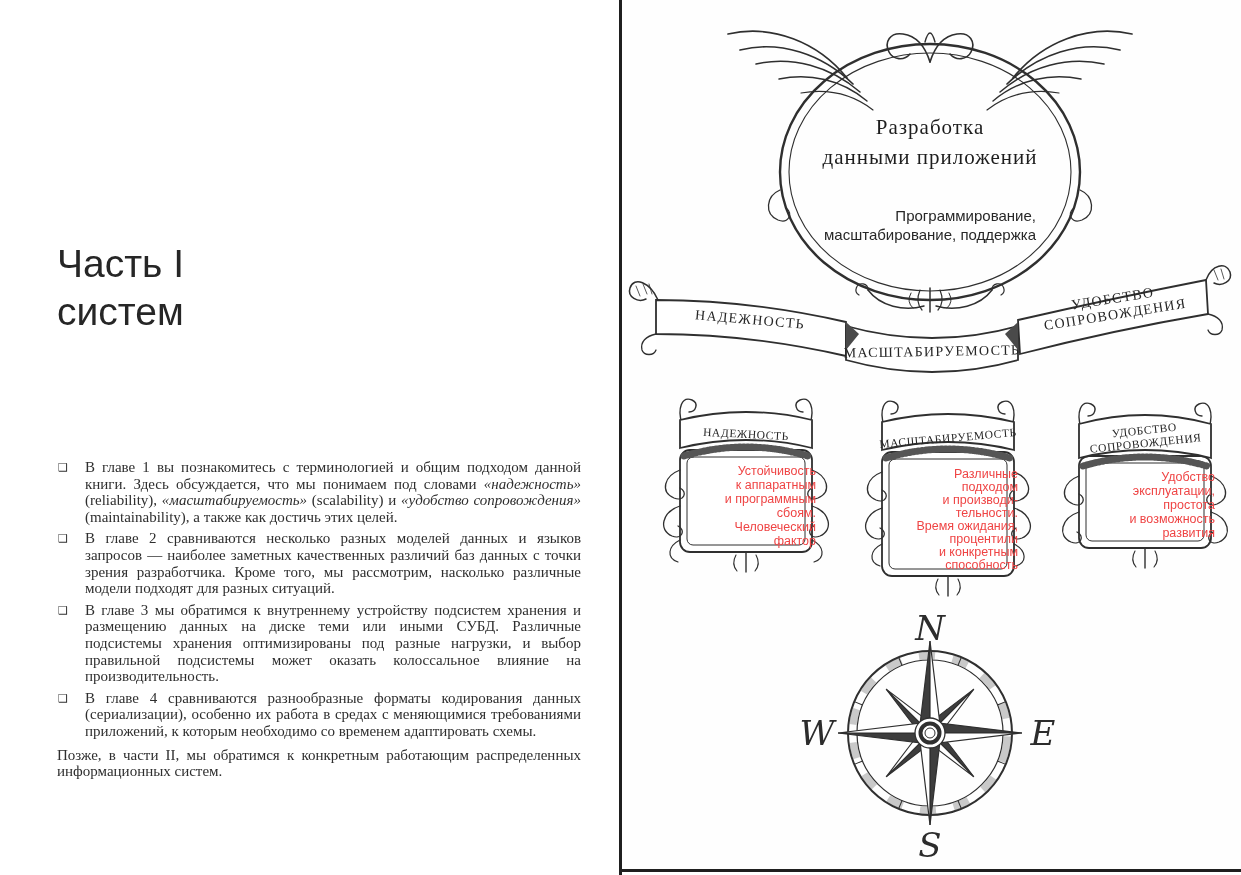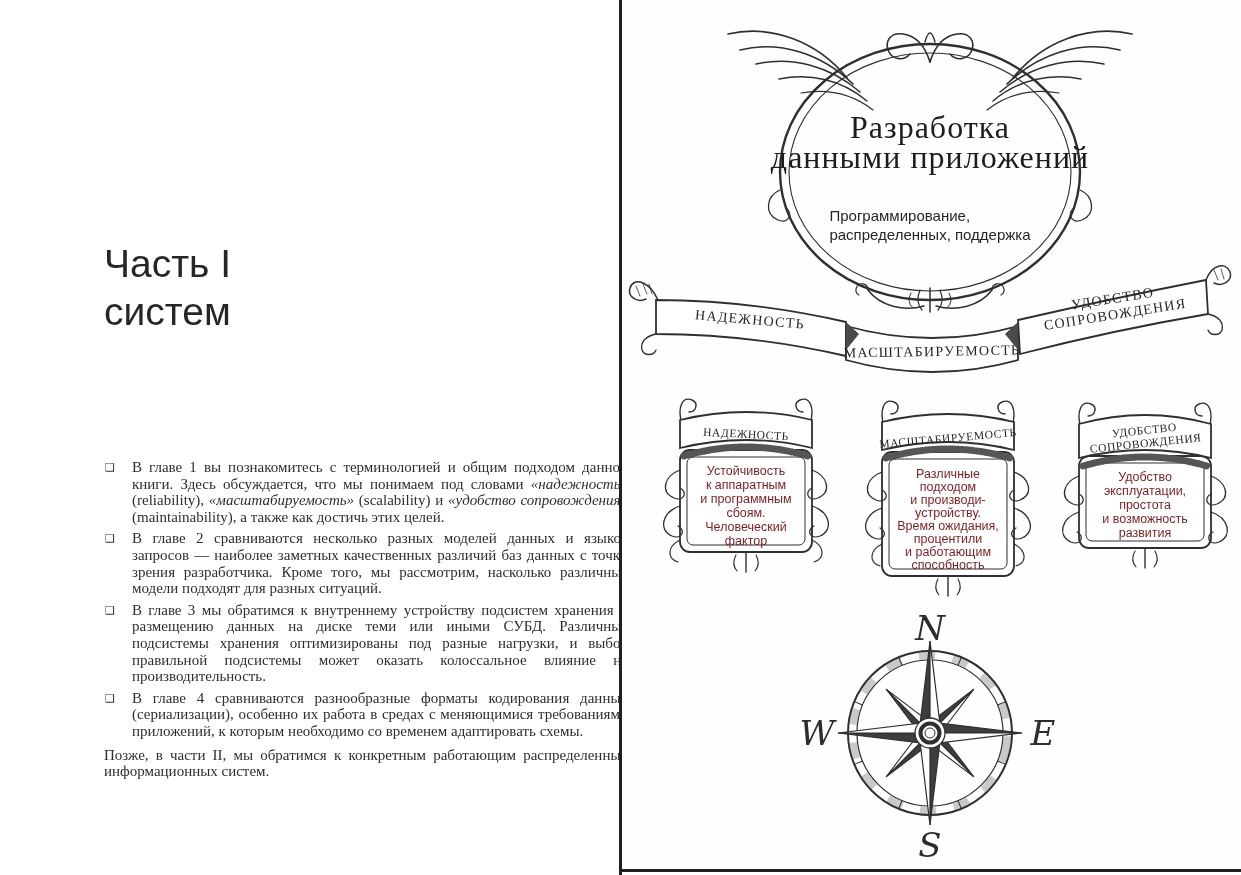--- a/index.html
+++ b/index.html
@@ -1,21 +1,21 @@
 <!DOCTYPE html>
 <html lang="ru"><head>
 <meta charset="utf-8">
 <style>
   html,body{margin:0;padding:0;}
   body{background:#ffffff;}
   .stage{position:relative;width:1241px;height:875px;background:#ffffff;overflow:hidden;
          font-family:"Liberation Serif",serif;color:#2f2f2f;}
 
   
-  .left-page{position:absolute;left:0;top:0;width:619px;height:875px;background:#ffffff;margin-left:47px;}
+  .left-page{position:absolute;left:0;top:0;width:619px;height:875px;background:#ffffff;}
   .lp-title{position:absolute;left:57px;top:240px;font-family:"Liberation Sans",sans-serif;
             font-size:39px;line-height:48px;color:#262626;}
   .lp-body{position:absolute;left:57px;top:459px;width:524px;font-size:15px;line-height:16.6px;
            text-align:justify;color:#2e2e2e;}
   .lp-body p{margin:0 0 7px 0;}
   ul.chapters{list-style:none;margin:0 0 7px 0;padding:0;}
   ul.chapters li{position:relative;padding-left:28px;margin:0 0 5px 0;}
   .marker{position:absolute;left:1px;top:1px;font-family:"DejaVu Sans",sans-serif;
           font-size:11px;color:#2e2e2e;}
   em{font-style:italic;}
@@ -23,33 +23,33 @@
   
   .page-divider{position:absolute;left:619px;top:0;width:3px;height:875px;background:#1f1f1f;}
   .bottom-edge{position:absolute;left:619px;top:869px;width:622px;height:3px;background:#1f1f1f;}
 
   
   .right-page{position:absolute;left:622px;top:0;width:619px;height:869px;background:#fefefe;}
   svg.decor{position:absolute;left:0;top:0;}
 
   .rp-text{position:absolute;color:#232323;}
   .cover-title{left:308px;top:112px;transform:translateX(-50%);text-align:center;
-               font-family:"Liberation Serif",serif;font-size:32px;line-height:30px;
+               font-family:"Liberation Serif",serif;font-size:21px;line-height:30px;
                letter-spacing:1px;color:#1d1d1d;white-space:nowrap;}
-  .cover-sub{left:308px;top:206px;transform:translateX(-50%);text-align:left;
+  .cover-sub{left:308px;top:206px;transform:translateX(-50%);text-align:right;
              font-family:"Liberation Sans",sans-serif;font-size:15px;line-height:19px;
              color:#272727;white-space:nowrap;}
   .ribbon-label{font-family:"Liberation Serif",serif;font-size:14px;letter-spacing:1.3px;
                 white-space:nowrap;color:#262626;}
   .ribbon-label.two-line{line-height:16px;text-align:center;}
   .card-banner-label{font-family:"Liberation Serif",serif;font-size:11.5px;letter-spacing:.6px;
                      white-space:nowrap;color:#262626;}
   .card-banner-label.two-line{line-height:13px;text-align:center;}
   .card-body{font-family:"Liberation Sans",sans-serif;font-size:12.5px;line-height:14px;
-             text-align:center;color:#7f1d1d;}
+             text-align:right;color:#ef4444;}
   .compass-letter{font-family:"DejaVu Serif",serif;font-style:italic;font-size:34px;fill:#2c2c2c;}
 </style>
 </head>
 <body>
 
 <div class="stage">
 
   <div class="left-page">
     <div class="lp-title">
       <div>Часть I</div>
@@ -244,21 +244,21 @@
         <text class="compass-letter" x="195" y="745" text-anchor="middle">W</text>
       </g>
     </svg>
 
     <div class="rp-text cover-title">
       <div>Разработка</div>
       <div>данными приложений</div>
     </div>
     <div class="rp-text cover-sub">
       <div>Программирование,</div>
-      <div>распределенных, поддержка</div>
+      <div>масштабирование, поддержка</div>
     </div>
 
     <div class="rp-text ribbon-label" style="left:128px;top:320px;transform:translate(-50%,-50%) rotate(5deg);">НАДЕЖНОСТЬ</div>
     <div class="rp-text ribbon-label" style="left:310px;top:352px;transform:translate(-50%,-50%) rotate(-1deg);">МАСШТАБИРУЕМОСТЬ</div>
     <div class="rp-text ribbon-label two-line" style="left:492px;top:307px;transform:translate(-50%,-50%) rotate(-9deg);">
       <div>УДОБСТВО</div>
       <div>СОПРОВОЖДЕНИЯ</div>
     </div>
 
     <div class="rp-text card-banner-label" style="left:124px;top:434px;transform:translate(-50%,-50%) rotate(3deg);">НАДЕЖНОСТЬ</div>
@@ -273,24 +273,24 @@
       <div>к аппаратным</div>
       <div>и программным</div>
       <div>сбоям.</div>
       <div>Человеческий</div>
       <div>фактор</div>
     </div>
     <div class="rp-text card-body" style="left:326px;top:468px;width:140px;transform:translateX(-50%);line-height:13px;">
       <div>Различные</div>
       <div>подходом</div>
       <div>и производи-</div>
-      <div>устройству.</div>
+      <div>тельности.</div>
       <div>Время ожидания,</div>
       <div>процентили</div>
-      <div>и работающим</div>
+      <div>и конкретным</div>
       <div>способность</div>
     </div>
     <div class="rp-text card-body" style="left:523px;top:470px;width:140px;transform:translateX(-50%);">
       <div>Удобство</div>
       <div>эксплуатации,</div>
       <div>простота</div>
       <div>и возможность</div>
       <div>развития</div>
     </div>
   </div>

